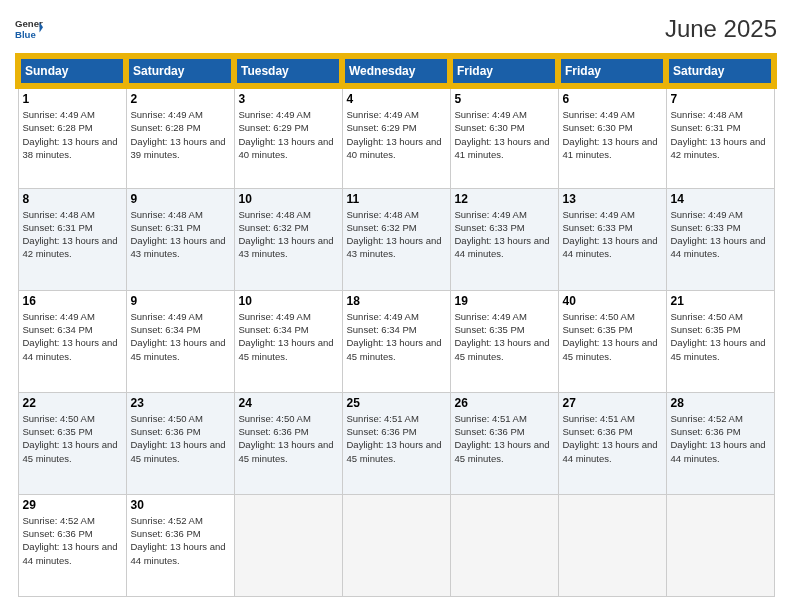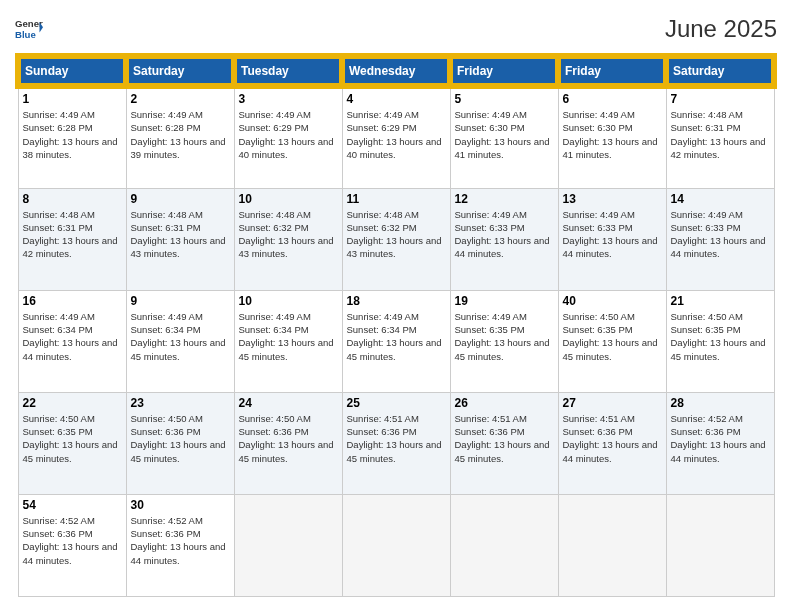--- a/index.html
+++ b/index.html
@@ -145,21 +145,21 @@
         <tr class="row-shade">
           <td><span class="day-num">22</span><span class="day-info">Sunrise: 4:50 AM<br>Sunset: 6:35 PM<br>Daylight: 13 hours and 45 minutes.</span></td>
           <td><span class="day-num">23</span><span class="day-info">Sunrise: 4:50 AM<br>Sunset: 6:36 PM<br>Daylight: 13 hours and 45 minutes.</span></td>
           <td><span class="day-num">24</span><span class="day-info">Sunrise: 4:50 AM<br>Sunset: 6:36 PM<br>Daylight: 13 hours and 45 minutes.</span></td>
           <td><span class="day-num">25</span><span class="day-info">Sunrise: 4:51 AM<br>Sunset: 6:36 PM<br>Daylight: 13 hours and 45 minutes.</span></td>
           <td><span class="day-num">26</span><span class="day-info">Sunrise: 4:51 AM<br>Sunset: 6:36 PM<br>Daylight: 13 hours and 45 minutes.</span></td>
           <td><span class="day-num">27</span><span class="day-info">Sunrise: 4:51 AM<br>Sunset: 6:36 PM<br>Daylight: 13 hours and 44 minutes.</span></td>
           <td><span class="day-num">28</span><span class="day-info">Sunrise: 4:52 AM<br>Sunset: 6:36 PM<br>Daylight: 13 hours and 44 minutes.</span></td>
         </tr>
         <tr>
-          <td><span class="day-num">54</span><span class="day-info">Sunrise: 4:52 AM<br>Sunset: 6:36 PM<br>Daylight: 13 hours and 44 minutes.</span></td>
+          <td><span class="day-num">29</span><span class="day-info">Sunrise: 4:52 AM<br>Sunset: 6:36 PM<br>Daylight: 13 hours and 44 minutes.</span></td>
           <td><span class="day-num">30</span><span class="day-info">Sunrise: 4:52 AM<br>Sunset: 6:36 PM<br>Daylight: 13 hours and 44 minutes.</span></td>
           <td class="empty"></td>
           <td class="empty"></td>
           <td class="empty"></td>
           <td class="empty"></td>
           <td class="empty"></td>
         </tr>
       </tbody>
   </table>
 </div>

